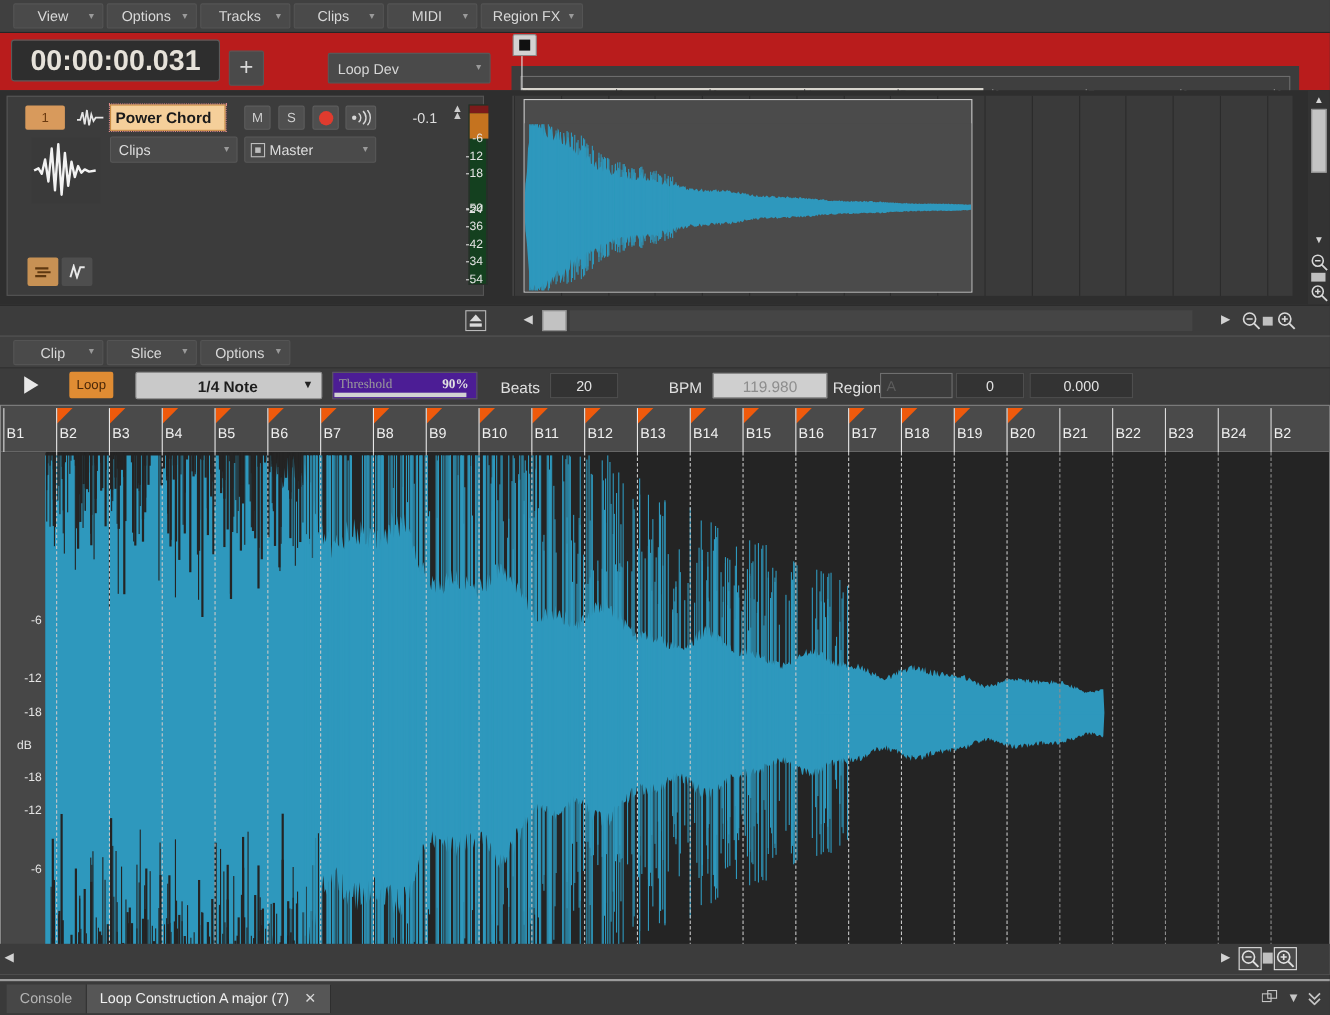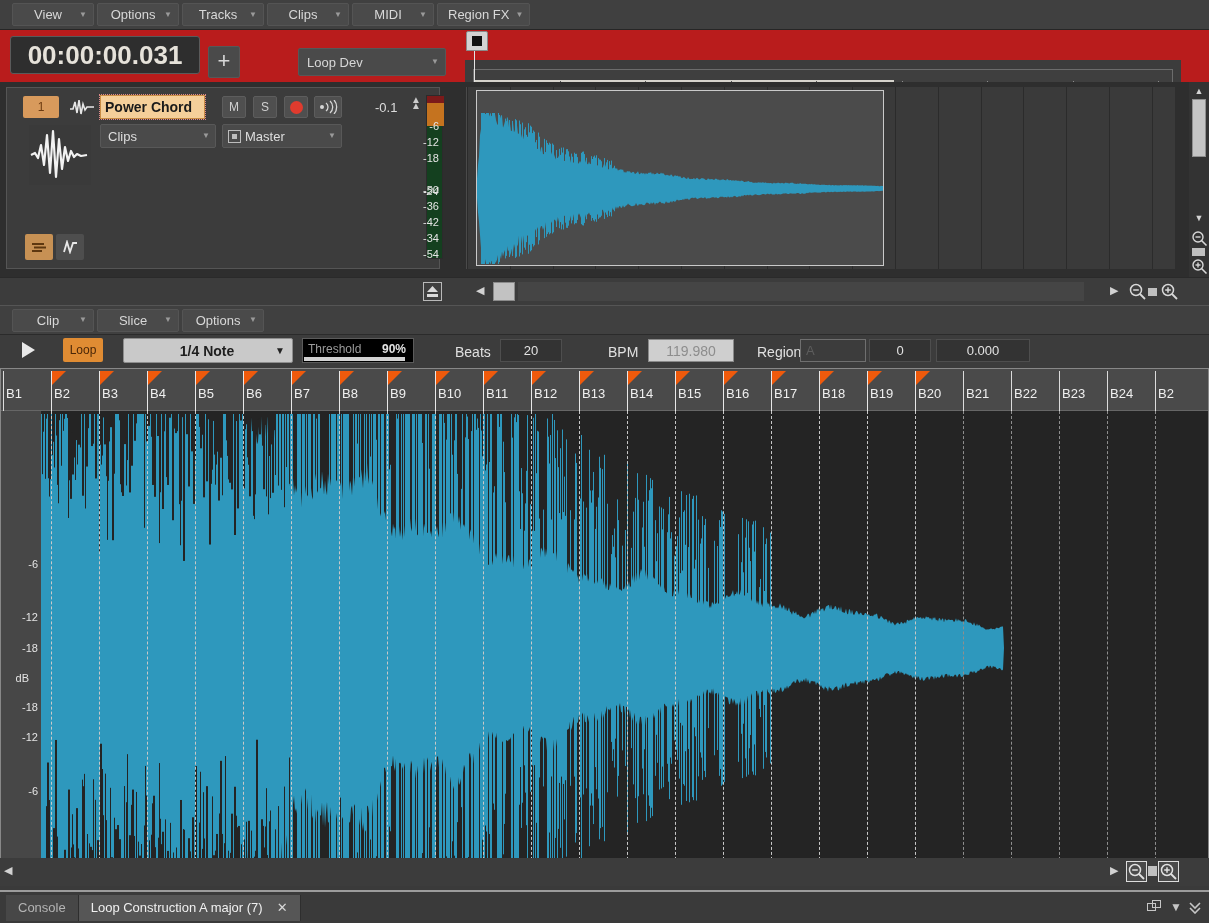--- a/index.html
+++ b/index.html
@@ -235,35 +235,35 @@
     display:flex; align-items:center; justify-content:center; border-radius: 2px;
   }
   .notesel {
     position: absolute; left: 123px; top: 3px; width: 170px; height: 25px;
     background: #c9c9c9; border: 1px solid #8d8d8d; border-radius: 2px;
     display: flex; align-items: center; color: #1e1e1e; font-size: 14px; font-weight: bold;
   }
   .notesel .lbl { flex: 1; text-align: center; padding-left: 15px; }
   .notesel .caret { color: #222; font-size: 10px; padding-right: 7px; }
   .threshold {
-    position: absolute; left: 302px; top: 3px; width: 112px; height: 25px;
-    background: #000000; border: 1px solid #5b5b5b;
+    position: absolute; left: 302px; top: 3px; width: 132px; height: 25px;
+    background: #4c1d95; border: 1px solid #5b5b5b; font-family: Liberation Serif, serif;
   }
   .th-txt { position: absolute; left: 5px; top: 3px; color: #9b9b9b; font-size: 12px; }
   .th-pct { position: absolute; right: 7px; top: 3px; color: #e2e2e2; font-size: 12px; font-weight: bold; }
   .th-bar { position: absolute; left: 1px; bottom: 1px; height: 4px; width: 92%; background: #d2d2d2; }
   .lbl-beats { position: absolute; left: 455px; top: 9px; color: #e0e0e0; font-size: 14px; }
   .fld-beats {
     position: absolute; left: 500px; top: 4px; width: 62px; height: 23px;
     background: #333; border: 1px solid #4e4e4e;
     color: #e2e2e2; font-size: 13px; display:flex; align-items:center; justify-content:center;
   }
   .lbl-bpm { position: absolute; left: 608px; top: 9px; color: #e0e0e0; font-size: 14px; }
   .fld-bpm {
-    position: absolute; left: 648px; top: 4px; width: 86px; height: 23px;
+    position: absolute; left: 648px; top: 4px; width: 104px; height: 23px;
     background: #cfcfcf; border: 1px solid #8a8a8a;
     color: #8d8d8d; font-size: 14px; display:flex; align-items:center; justify-content:center;
   }
   .lbl-pitch { position: absolute; left: 757px; top: 9px; color: #e0e0e0; font-size: 14px; }
   .fld-pitch {
     position: absolute; left: 800px; top: 4px; width: 66px; height: 23px;
     background: #3c3c3c; border: 1px solid #6f6f6f;
     color: #5d5d5d; font-size: 13px; display:flex; align-items:center; padding-left:5px;
   }
   .fld-semi {

